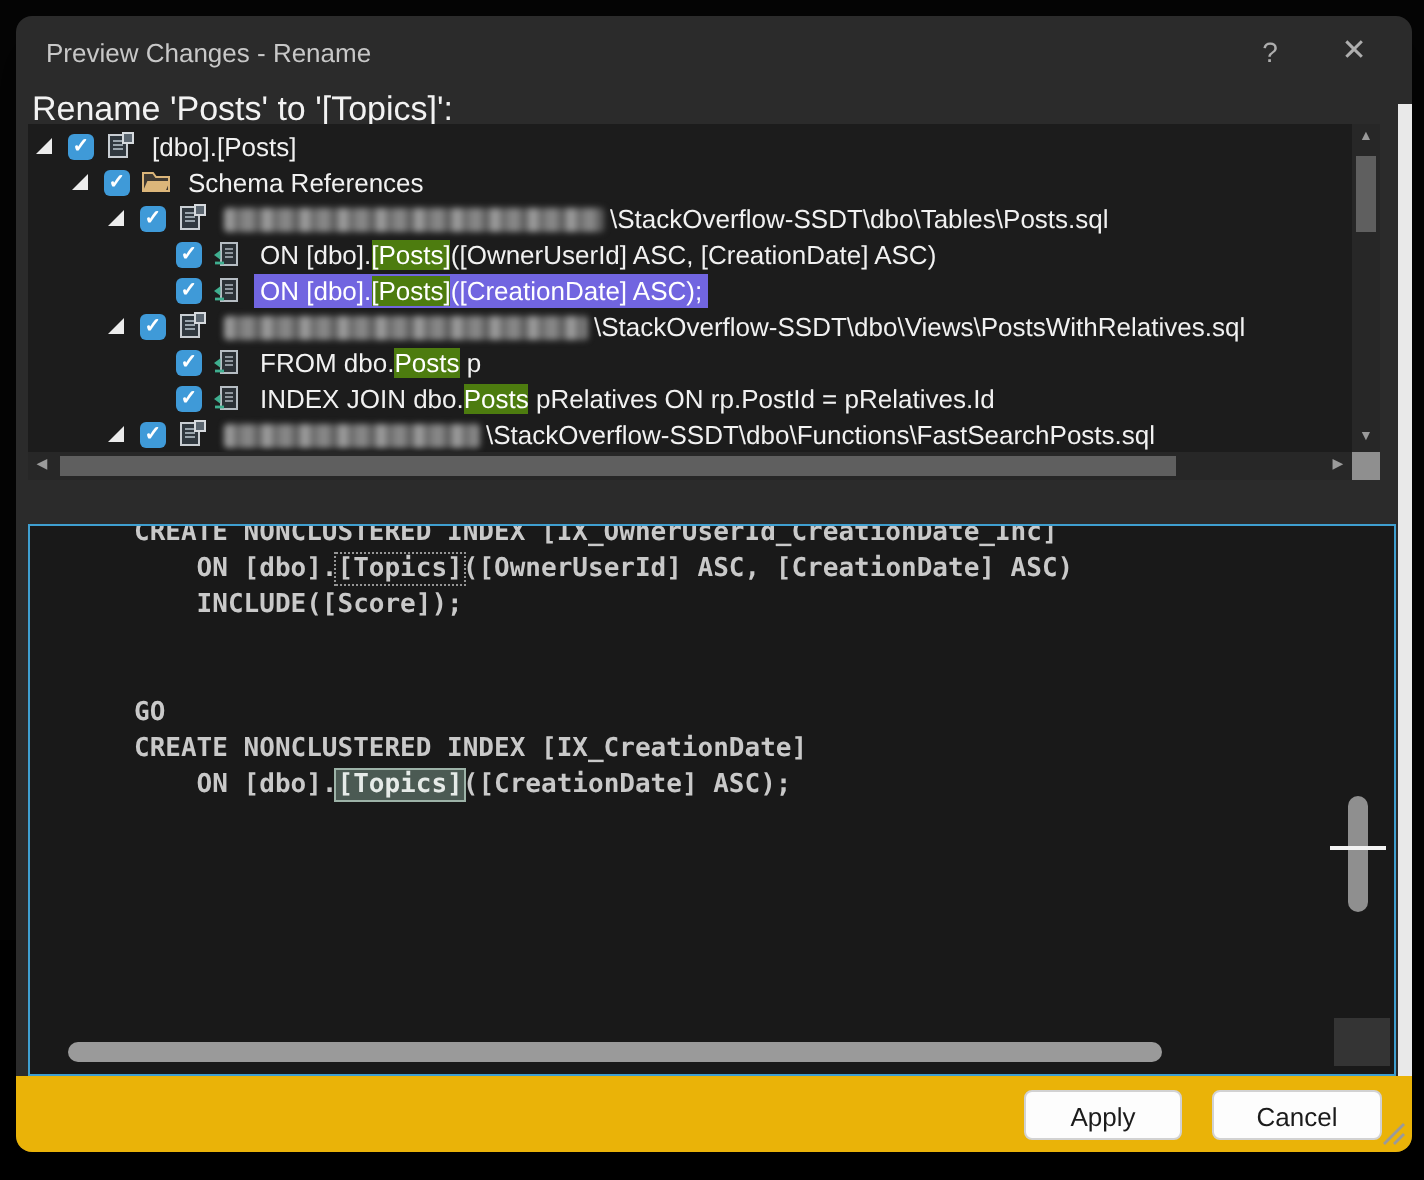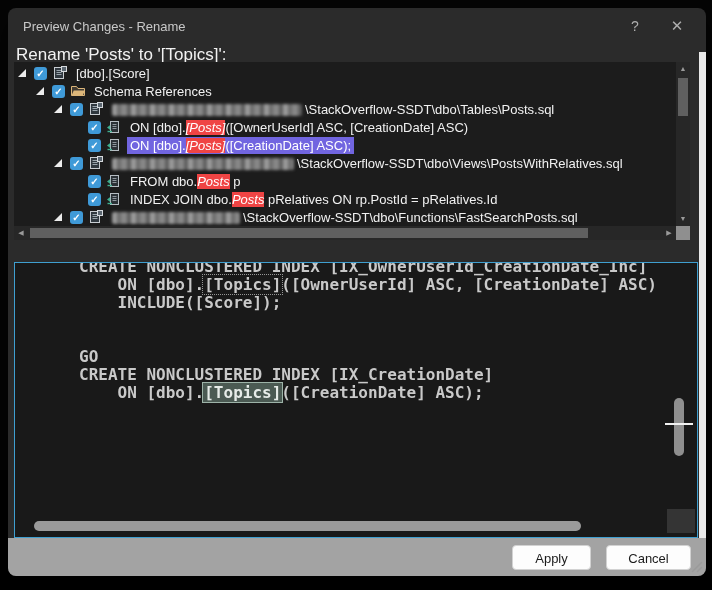--- a/index.html
+++ b/index.html
@@ -23,46 +23,46 @@
   .tree-rows{position:absolute;left:0;top:2px;width:662px;}
   .tree-row{height:18px;display:flex;align-items:center;font-size:13px;color:#f1f1f1;white-space:nowrap;}
   .twisty{width:0;height:0;border-left:8px solid transparent;border-bottom:8px solid #ececec;
     margin-right:8px;flex:none;}
   .twisty.leaf{visibility:hidden;}
   .cbx{width:13px;height:13px;border-radius:3px;background:#3f9ad8;color:#fff;font-size:10px;
     line-height:13px;text-align:center;font-weight:bold;margin-right:5px;flex:none;}
   .ticon{width:17px;height:16px;margin-right:4px;flex:none;display:inline-block;}
   .rlabel{padding:1px 3px;}
   .rlabel.selected{background:#7165e0;color:#fff;}
-  .tok-hl{background:#ef4444;color:#fff;font-style:italic;}
+  .tok-hl{background:#4d7c0f;color:#fff;}
   .blurred{display:inline-block;height:12px;border-radius:2px;vertical-align:-2px;margin-right:3px;
     background:repeating-linear-gradient(90deg,#9a9a9a 0 5px,#6d6d6d 5px 9px,#878787 9px 15px,#5f5f5f 15px 19px);
     filter:blur(1.6px);}
   
   .t-vscroll{position:absolute;left:662px;top:0;width:14px;height:164px;background:#272727;}
   .t-hscroll{position:absolute;left:0;top:164px;width:662px;height:14px;background:#272727;}
   .sb-arrow{position:absolute;color:#9a9a9a;font-size:7px;width:14px;height:14px;line-height:14px;text-align:center;}
   .t-vthumb{position:absolute;left:2px;top:16px;width:10px;height:38px;background:#5f5f5f;}
   .t-hthumb{position:absolute;left:16px;top:2px;width:558px;height:10px;background:#5f5f5f;}
   .t-corner{position:absolute;left:662px;top:164px;width:14px;height:14px;background:#8f8f8f;}
   
   .code{position:absolute;left:6px;top:254px;width:684px;height:276px;background:#191919;
     border:1px solid #3f9fd0;box-sizing:border-box;overflow:hidden;}
-  .code-content{position:absolute;left:64px;top:-5px;font-family:"DejaVu Sans Mono",monospace;
-    font-size:16px;font-weight:bold;line-height:18px;color:#c9c9c9;white-space:pre;}
+  .code-content{position:absolute;left:52px;top:-5px;font-family:"DejaVu Sans Mono",monospace;
+    font-size:13px;font-weight:bold;line-height:18px;color:#c9c9c9;white-space:pre;}
   .code-line{height:18px;}
   .tok-dotted{border:1px dotted #969696;padding:0 1px;margin:0 -2px;}
   .tok-boxed{background:#4b5a53;border:1px solid #9db3a8;padding:0 1px;margin:0 -2px;color:#e6ebe8;}
   .c-vthumb{position:absolute;left:659px;top:135px;width:10px;height:58px;background:#8f8f8f;border-radius:5px;}
   .c-marker{position:absolute;left:650px;top:160px;width:28px;height:2px;background:#f2f2f2;}
   .c-corner{position:absolute;left:652px;top:246px;width:28px;height:24px;background:#343434;}
   .c-hthumb{position:absolute;left:19px;top:258px;width:547px;height:10px;background:#9a9a9a;border-radius:5px;}
   
   .edge-strip{position:absolute;left:691px;top:44px;width:7px;height:486px;background:#e9e9e9;}
-  .footer{position:absolute;left:0;top:530px;width:698px;height:38px;background:#a3a3a3;
+  .footer{position:absolute;left:0;top:530px;width:698px;height:38px;background:#eab308;
     border-radius:0 0 8px 8px;}
   .btn{position:absolute;top:7px;height:25px;background:#fdfdfd;border:1px solid #d2d2d2;border-radius:4px;
     font-size:13px;color:#1b1b1b;text-align:center;line-height:23px;box-sizing:border-box;
     font-family:"Liberation Sans",sans-serif;}
   .btn-apply{left:504px;width:79px;}
   .btn-cancel{left:598px;width:85px;}
   .grip{position:absolute;right:3px;bottom:3px;width:14px;height:14px;}
 </style>
 </head>
 <body>
@@ -83,21 +83,21 @@
           <div class="tree-row" style="padding-left: 4px;">
             <span class="twisty"></span>
             <span class="cbx">✓</span>
             <span class="ticon"><svg width="16" height="16" viewBox="0 0 16 16">
                 <rect x="2.5" y="2.5" width="9" height="11" fill="#30383f" stroke="#c8cdd2"></rect>
                 <line x1="4.5" y1="5.5" x2="9.5" y2="5.5" stroke="#9aa5ad"></line>
                 <line x1="4.5" y1="7.5" x2="9.5" y2="7.5" stroke="#9aa5ad"></line>
                 <line x1="4.5" y1="9.5" x2="9.5" y2="9.5" stroke="#9aa5ad"></line>
                 <rect x="9.5" y="1.5" width="5" height="5" fill="#5b6670" stroke="#d6dade"></rect>
               </svg></span>
-            <span class="rlabel"><span>[dbo].[Score]</span></span>
+            <span class="rlabel"><span>[dbo].[Posts]</span></span>
           </div>
           <div class="tree-row" style="padding-left: 22px;">
             <span class="twisty"></span>
             <span class="cbx">✓</span>
             <span class="ticon"><svg width="16" height="16" viewBox="0 0 16 16">
                 <path d="M1.5 3.5h5l1.5 2h6.5v7h-13z" fill="#403a32" stroke="#dcb67a"></path>
                 <path d="M1.5 12.5l2.2-5h11.3l-2.2 5z" fill="#dcb67a"></path>
               </svg></span>
             <span class="rlabel"><span>Schema References</span></span>
           </div>

